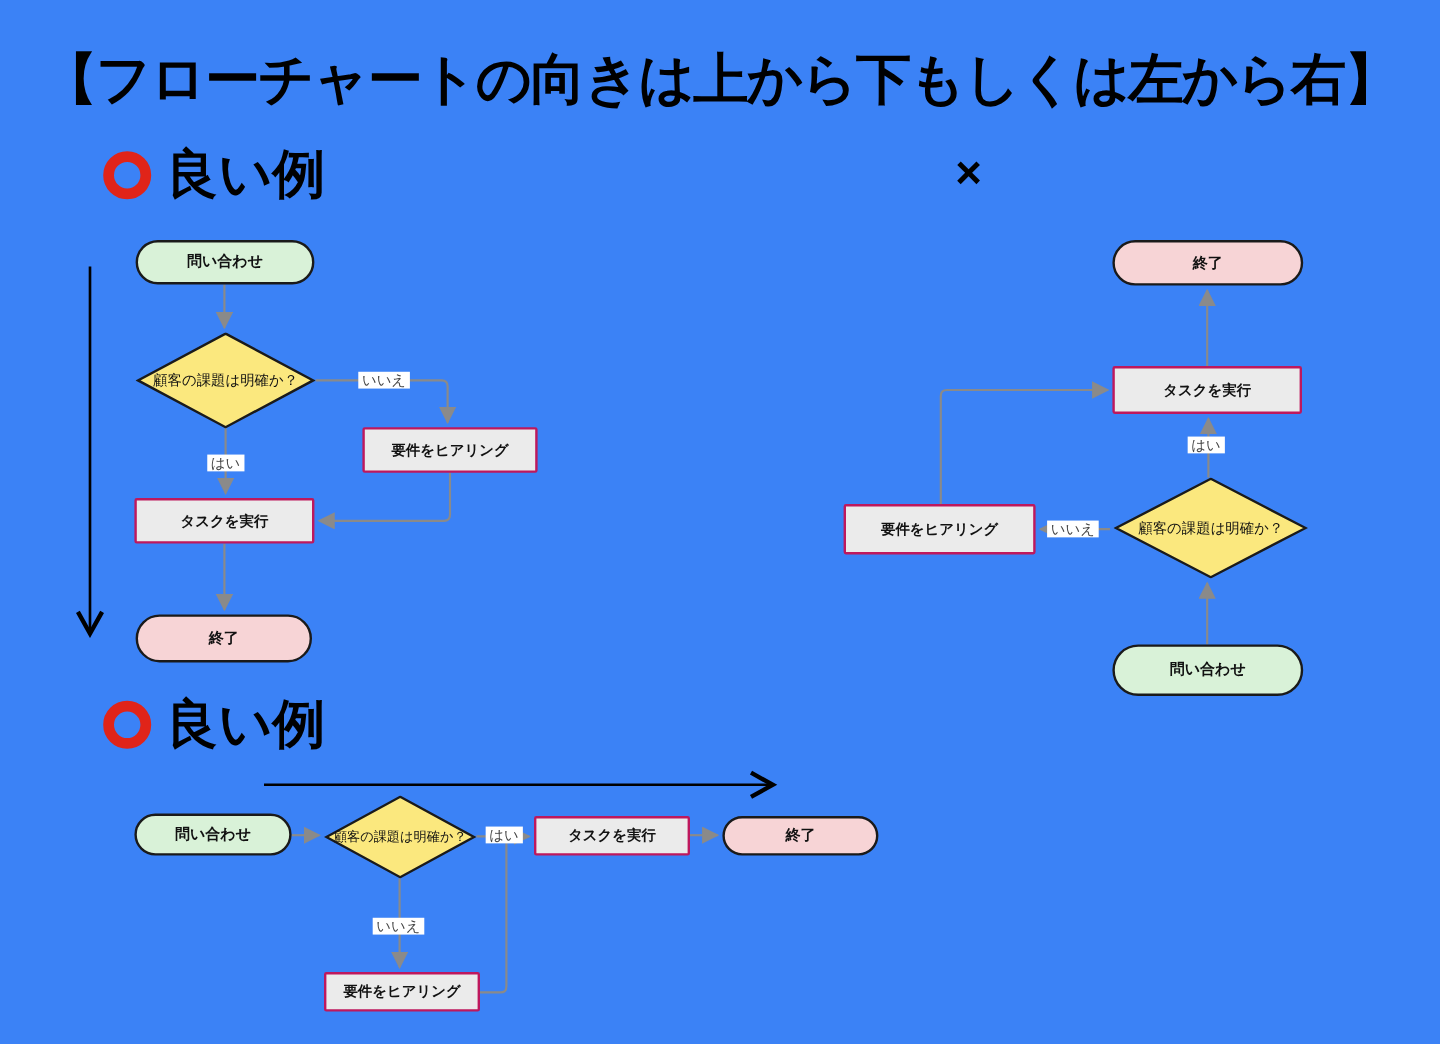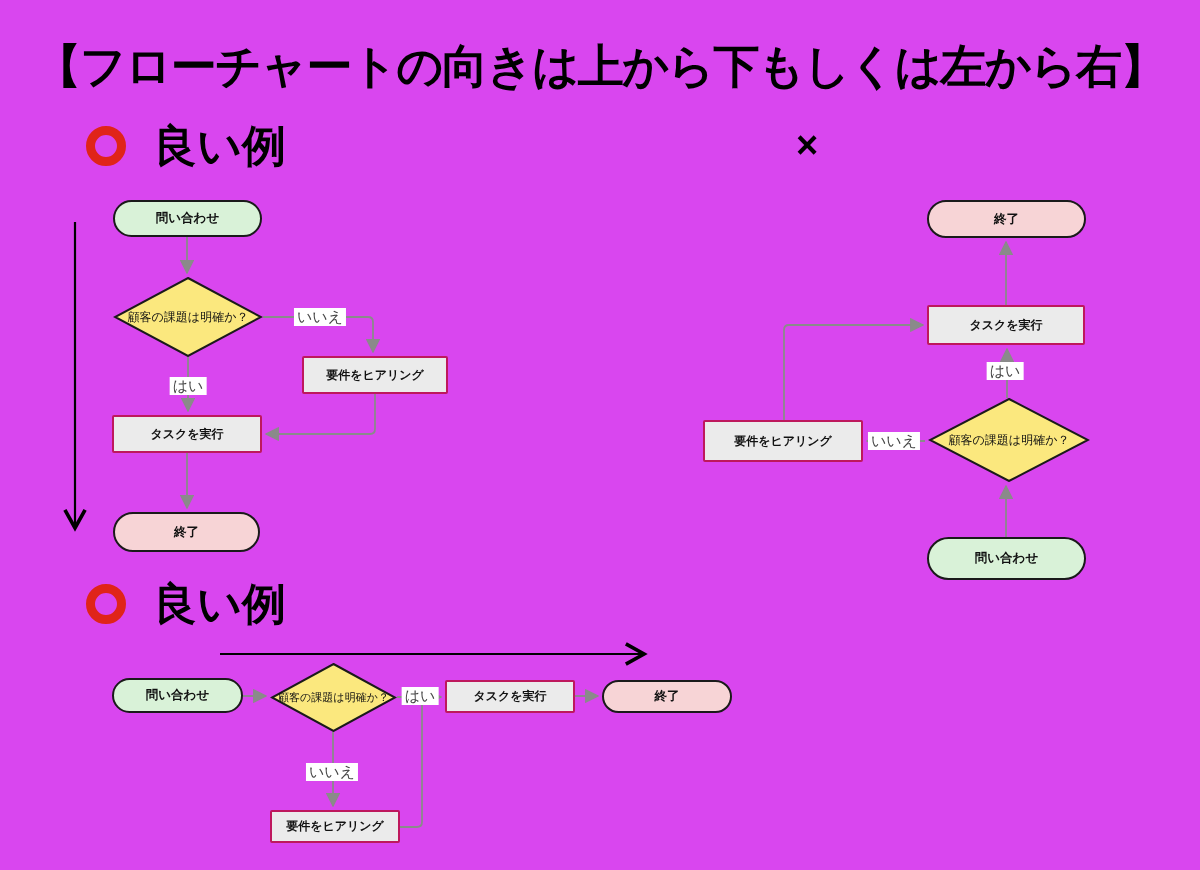--- a/index.html
+++ b/index.html
@@ -1,22 +1,22 @@
 <!DOCTYPE html>
 <html><head>
 <meta charset="utf-8">
 <style>
   html,body{margin:0;padding:0;background:#ffffff;}
   body{width:1200px;height:870px;font-family:"Liberation Sans","DejaVu Sans",sans-serif;}
-  .canvas{position:relative;width:1200px;height:870px;background:#d946ef;overflow:hidden;}
+  .canvas{position:relative;width:1200px;height:870px;background:#3b82f6;overflow:hidden;}
 
   .title{position:absolute;top:36px;left:0;width:1200px;text-align:center;
          font-size:46px;font-weight:900;color:#000;letter-spacing:-1.5px;white-space:nowrap;}
 
-  .heading{position:absolute;display:flex;align-items:center;gap:27px;}
+  .heading{position:absolute;display:flex;align-items:center;gap:12px;}
   .heading .htext{font-size:44px;font-weight:900;color:#000;line-height:1;}
   .ringmark{width:22px;height:22px;border:9px solid #e02419;border-radius:50%;flex:0 0 auto;}
   .xmark{font-size:38px;font-weight:900;color:#000;line-height:1;}
 
   .node{position:absolute;display:flex;align-items:center;justify-content:center;
         box-sizing:border-box;font-weight:bold;color:#111;text-align:center;}
   .pill{border:2px solid #1a1a1a;border-radius:999px;font-size:12.5px;}
   .pill.start{background:#d9f2d8;}
   .pill.end{background:#f7d4d6;font-family:Liberation Serif, serif;}
   .process{background:#ebebeb;border:2px solid #be185d;border-radius:2px;font-size:12px;}
@@ -26,21 +26,21 @@
   .diamond .dlabel{position:absolute;left:0;top:0;right:0;bottom:0;display:flex;
                    align-items:center;justify-content:center;font-weight:normal;
                    font-size:12px;color:#111;}
   .diamond.small .dlabel{font-size:11px;}
 
   svg.connectors{position:absolute;left:0;top:0;width:1200px;height:870px;pointer-events:none;}
   .edge{stroke:#8a8a8a;stroke-width:1.8;fill:none;}
   .dir-arrow{stroke:#000;stroke-width:2.2;fill:none;}
 
   .edge-label{position:absolute;transform:translate(-50%,-50%);background:#fff;
-              padding:0 3px;font-size:15px;color:#444;white-space:nowrap;line-height:1.2;}
+              padding:0 3px;font-size:12px;color:#444;white-space:nowrap;line-height:1.2;}
 </style>
 </head>
 <body>
 
 <div class="canvas">
 
   <div class="title">【フローチャートの向きは上から下もしくは左から右】</div>
 
   <div class="heading" style="left:86px;top:124px;">
     <div class="ringmark"></div>

